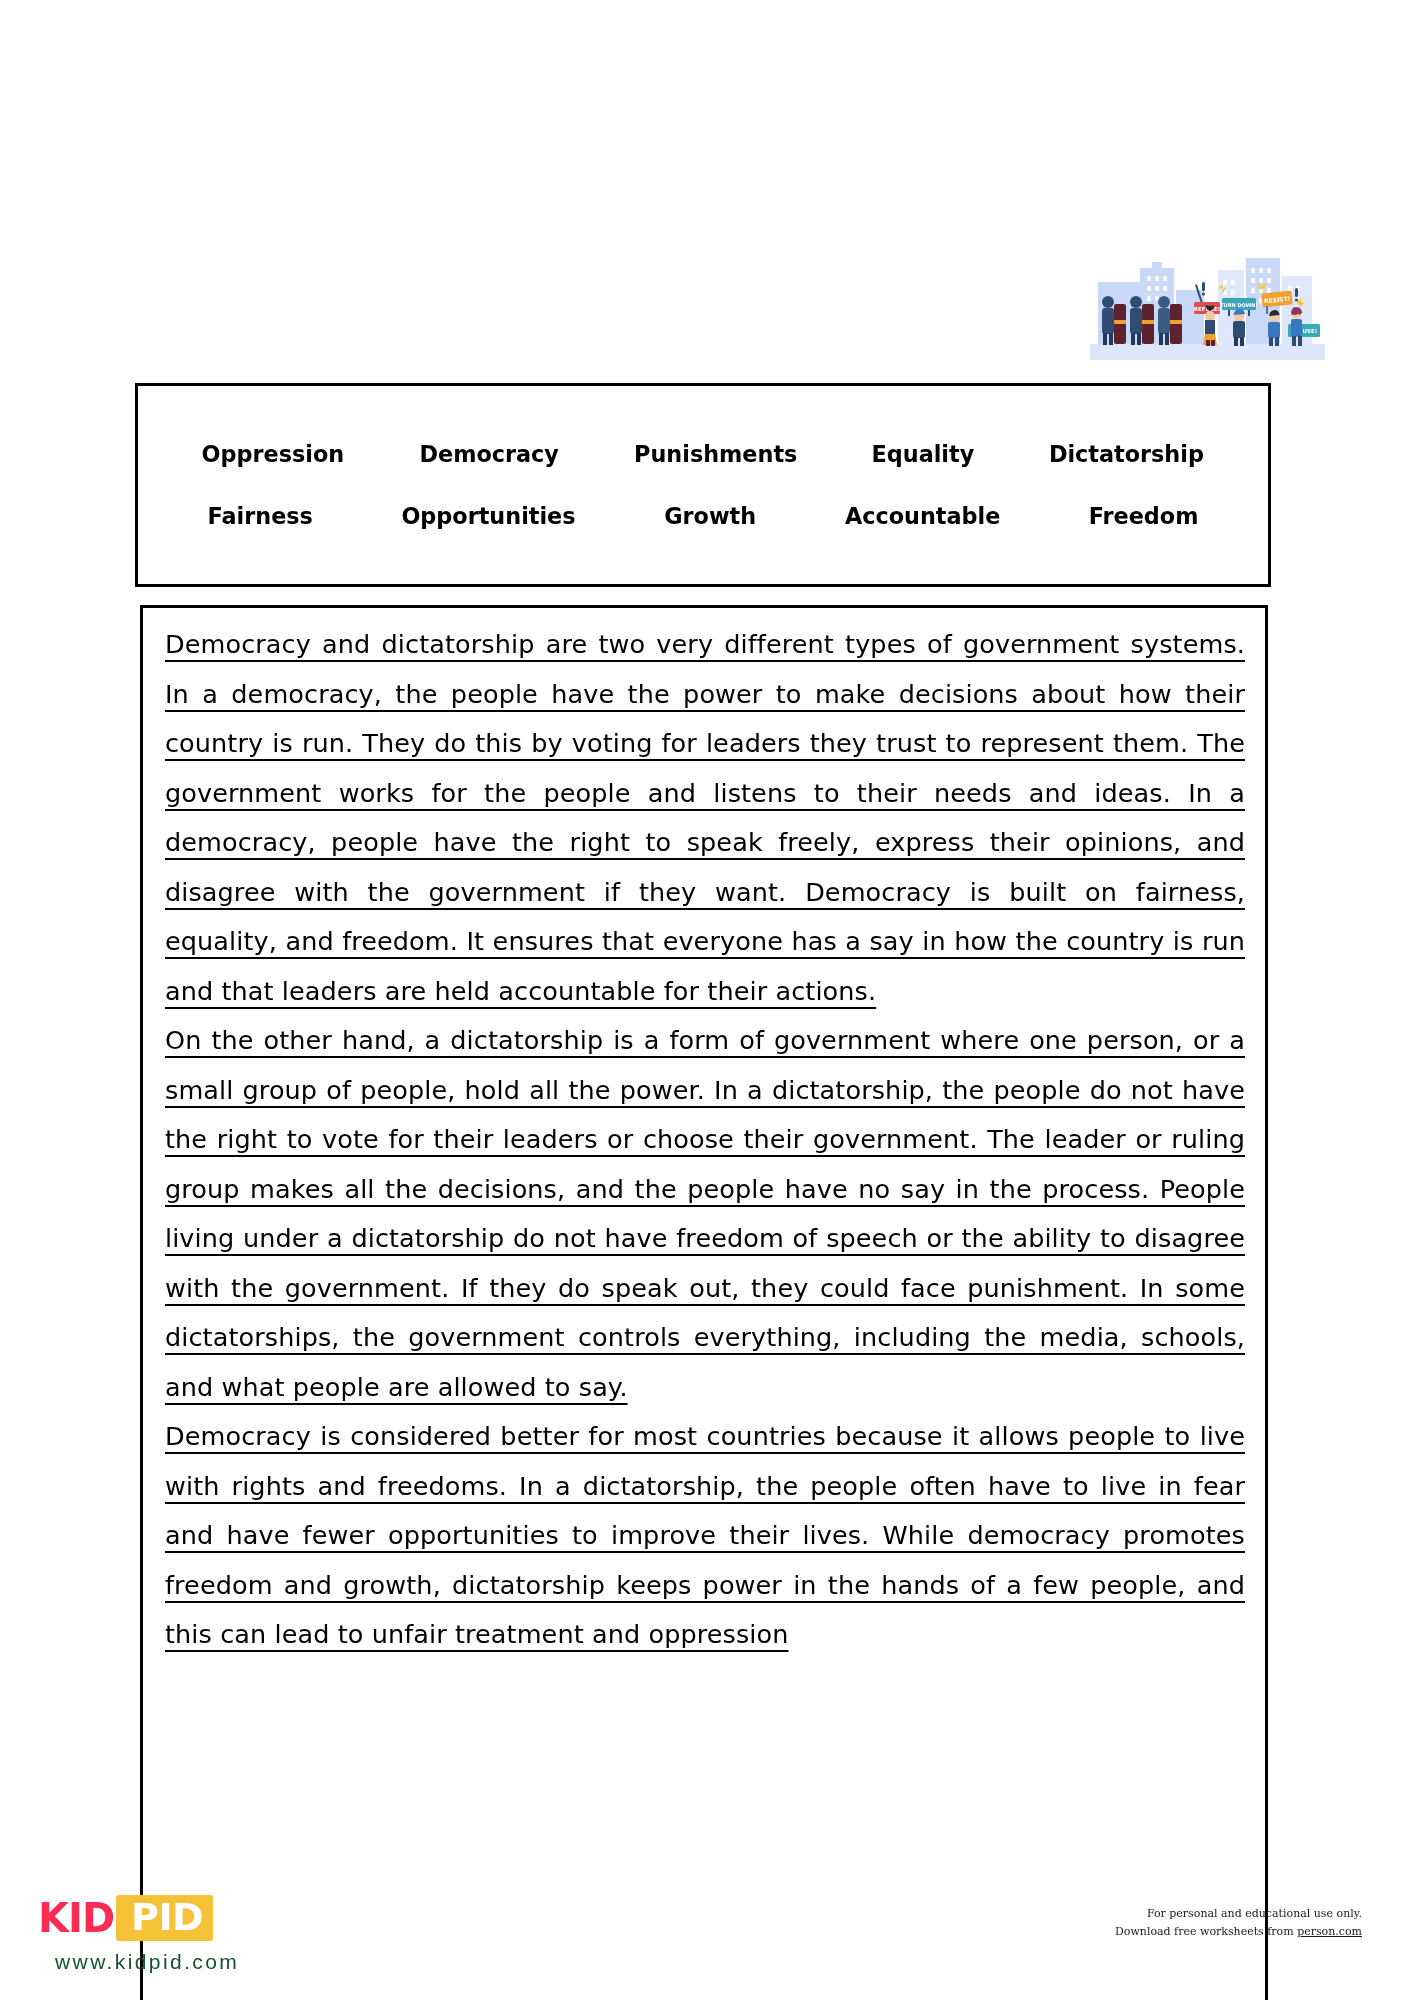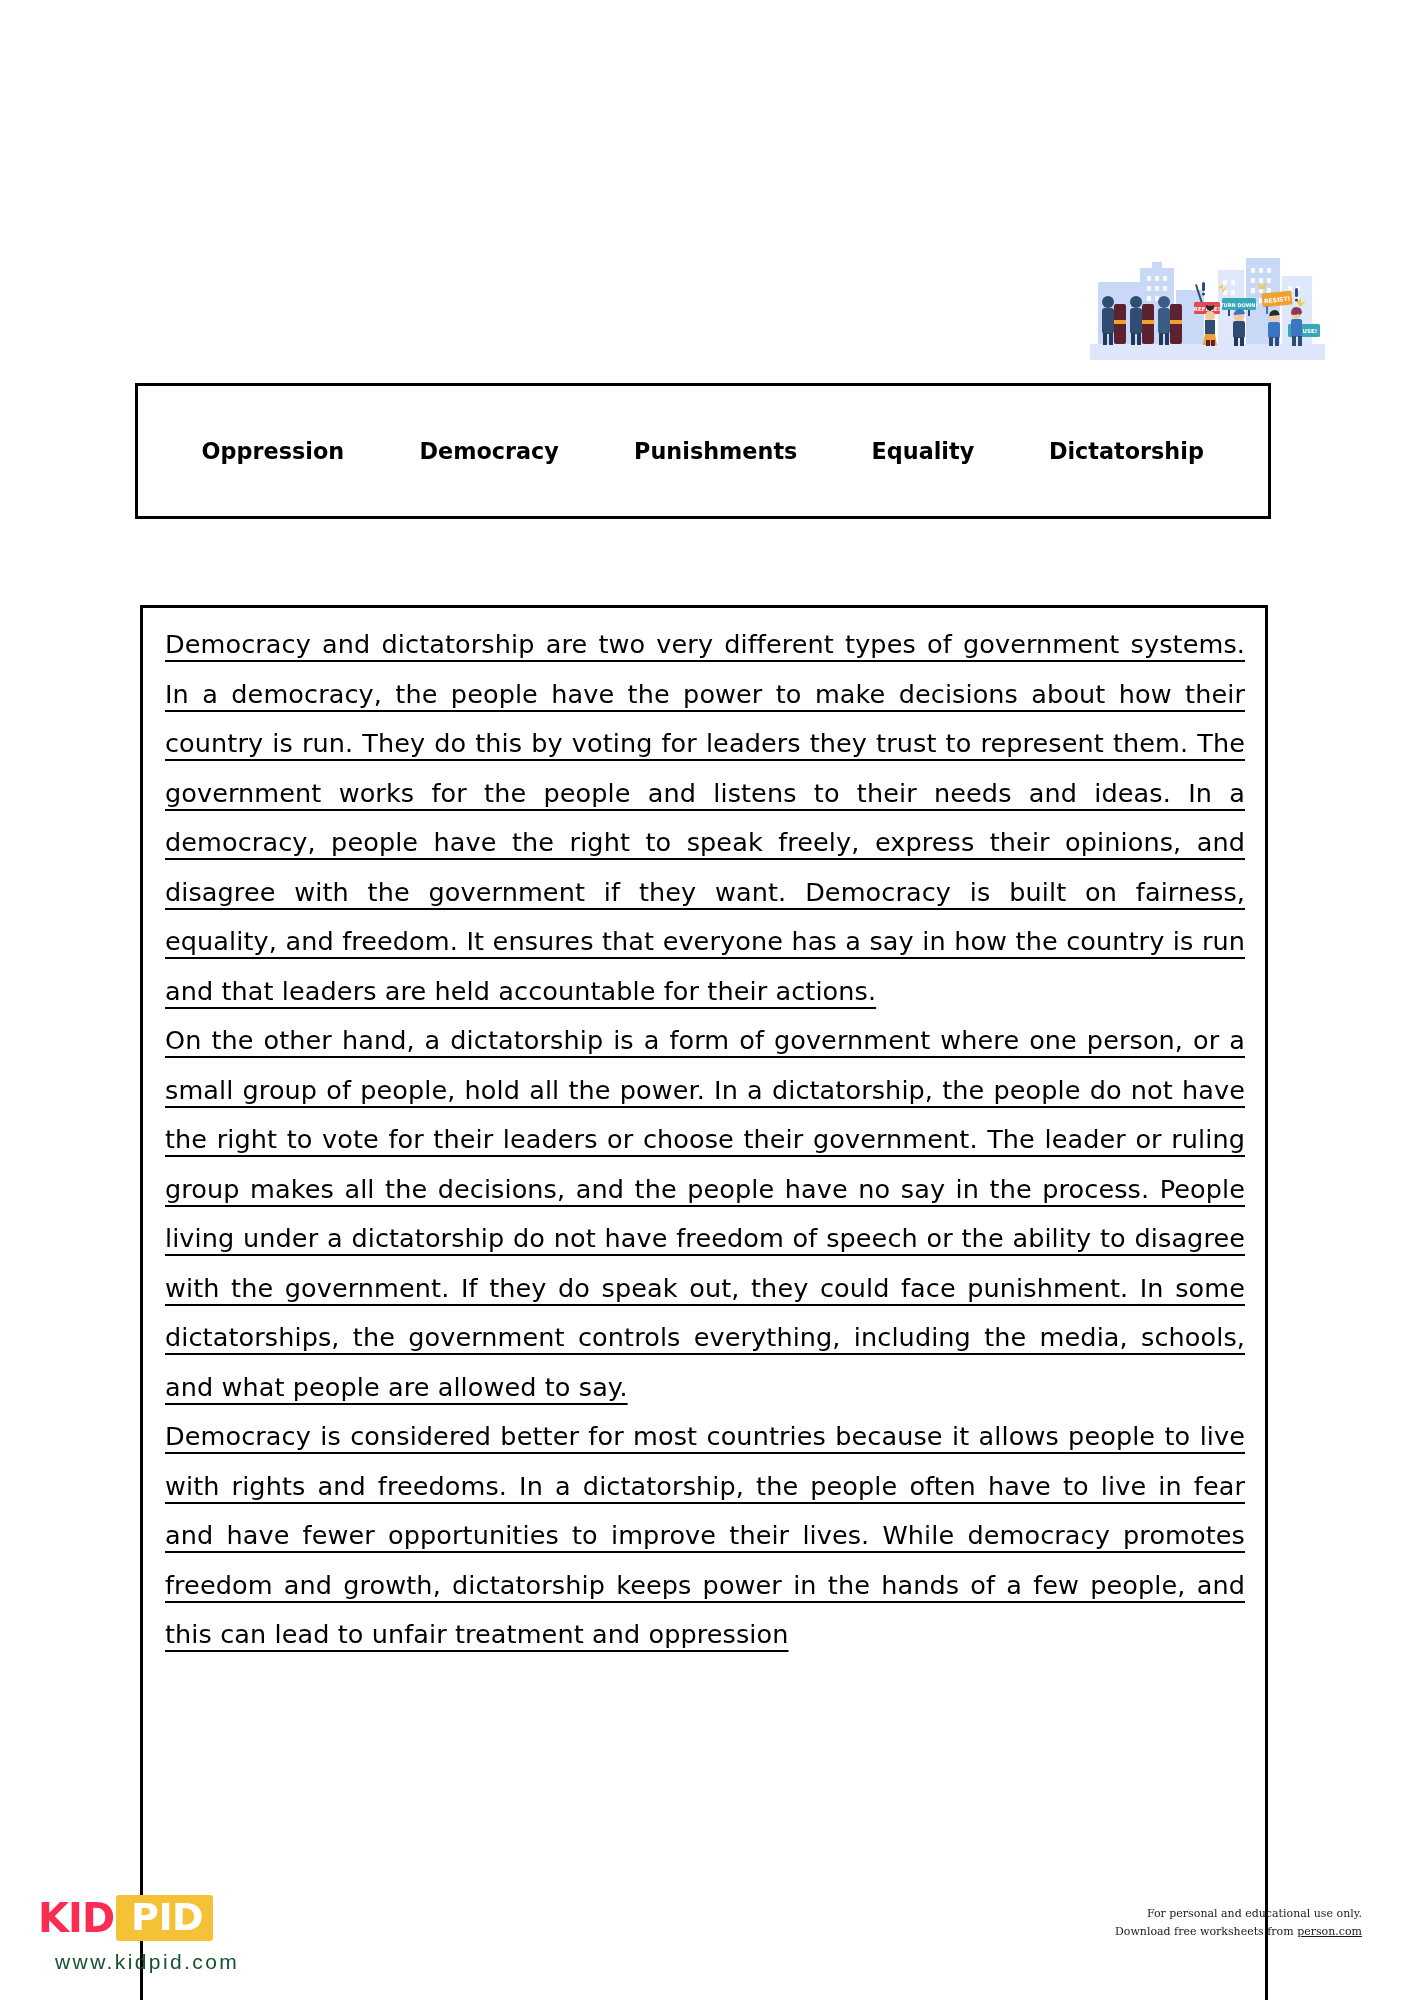--- a/index.html
+++ b/index.html
@@ -63,21 +63,21 @@
     overflow: hidden;
   }
   .illustration svg { display: block; }
 
   
   .vocab-box {
     position: absolute;
     left: 135px;
     top: 383px;
     width: 1136px;
-    height: 136px;
+    height: 204px;
     border: 3px solid #000000;
     box-sizing: border-box;
     display: flex;
     flex-direction: column;
     justify-content: center;
   }
   .vocab-row {
     display: flex;
     justify-content: space-around;
     align-items: center;
@@ -333,20 +333,27 @@
   </div>
 
   <div class="vocab-box">
     <div class="vocab-row">
       <span class="vocab-word">Oppression</span>
       <span class="vocab-word">Democracy</span>
       <span class="vocab-word">Punishments</span>
       <span class="vocab-word">Equality</span>
       <span class="vocab-word">Dictatorship</span>
     </div>
+    <div class="vocab-row">
+      <span class="vocab-word">Fairness</span>
+      <span class="vocab-word">Opportunities</span>
+      <span class="vocab-word">Growth</span>
+      <span class="vocab-word">Accountable</span>
+      <span class="vocab-word">Freedom</span>
+    </div>
   </div>
 
   <div class="para-box">
     <p class="para">Democracy and dictatorship are two very different types of government systems. In a democracy, the people have the power to make decisions about how their country is run. They do this by voting for leaders they trust to represent them. The government works for the people and listens to their needs and ideas. In a democracy, people have the right to speak freely, express their opinions, and disagree with the government if they want. Democracy is built on fairness, equality, and freedom. It ensures that everyone has a say in how the country is run and that leaders are held accountable for their actions.</p>
     <p class="para">On the other hand, a dictatorship is a form of government where one person, or a small group of people, hold all the power. In a dictatorship, the people do not have the right to vote for their leaders or choose their government. The leader or ruling group makes all the decisions, and the people have no say in the process. People living under a dictatorship do not have freedom of speech or the ability to disagree with the government. If they do speak out, they could face punishment. In some dictatorships, the government controls everything, including the media, schools, and what people are allowed to say.</p>
     <p class="para">Democracy is considered better for most countries because it allows people to live with rights and freedoms. In a dictatorship, the people often have to live in fear and have fewer opportunities to improve their lives. While democracy promotes freedom and growth, dictatorship keeps power in the hands of a few people, and this can lead to unfair treatment and oppression</p>
   </div>
 
   <div class="footer">
     <div class="logo-wrap">

